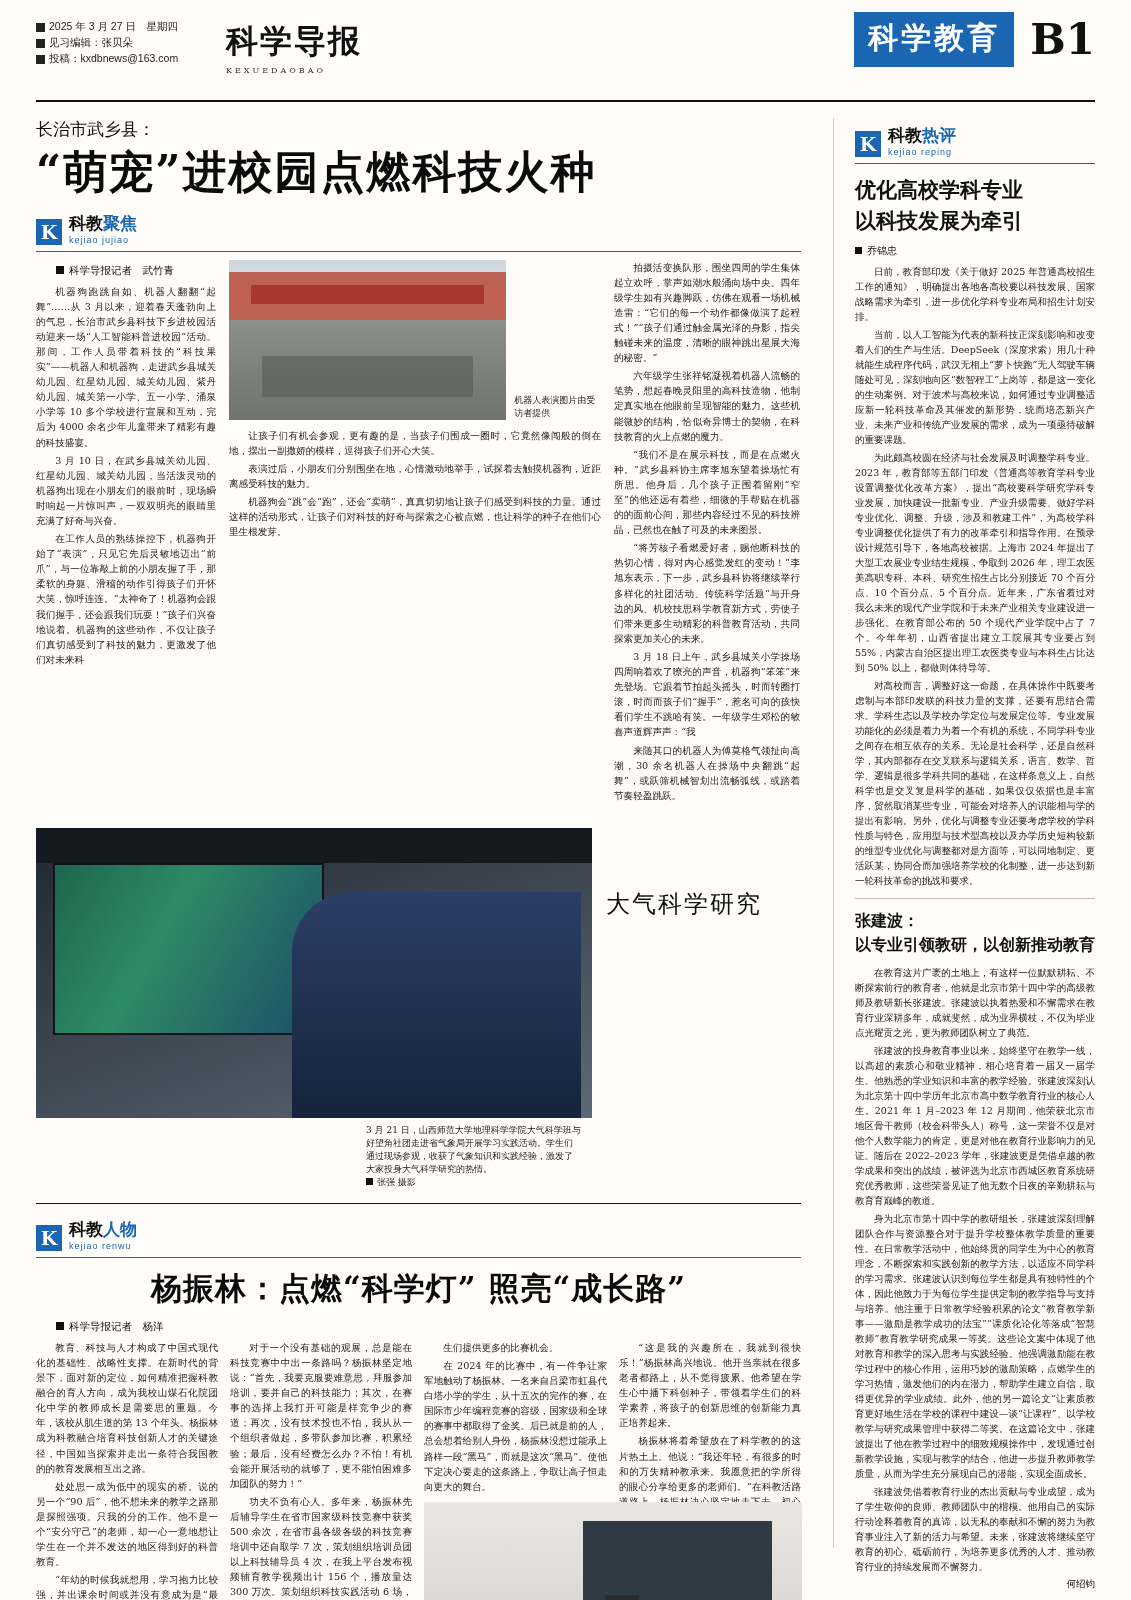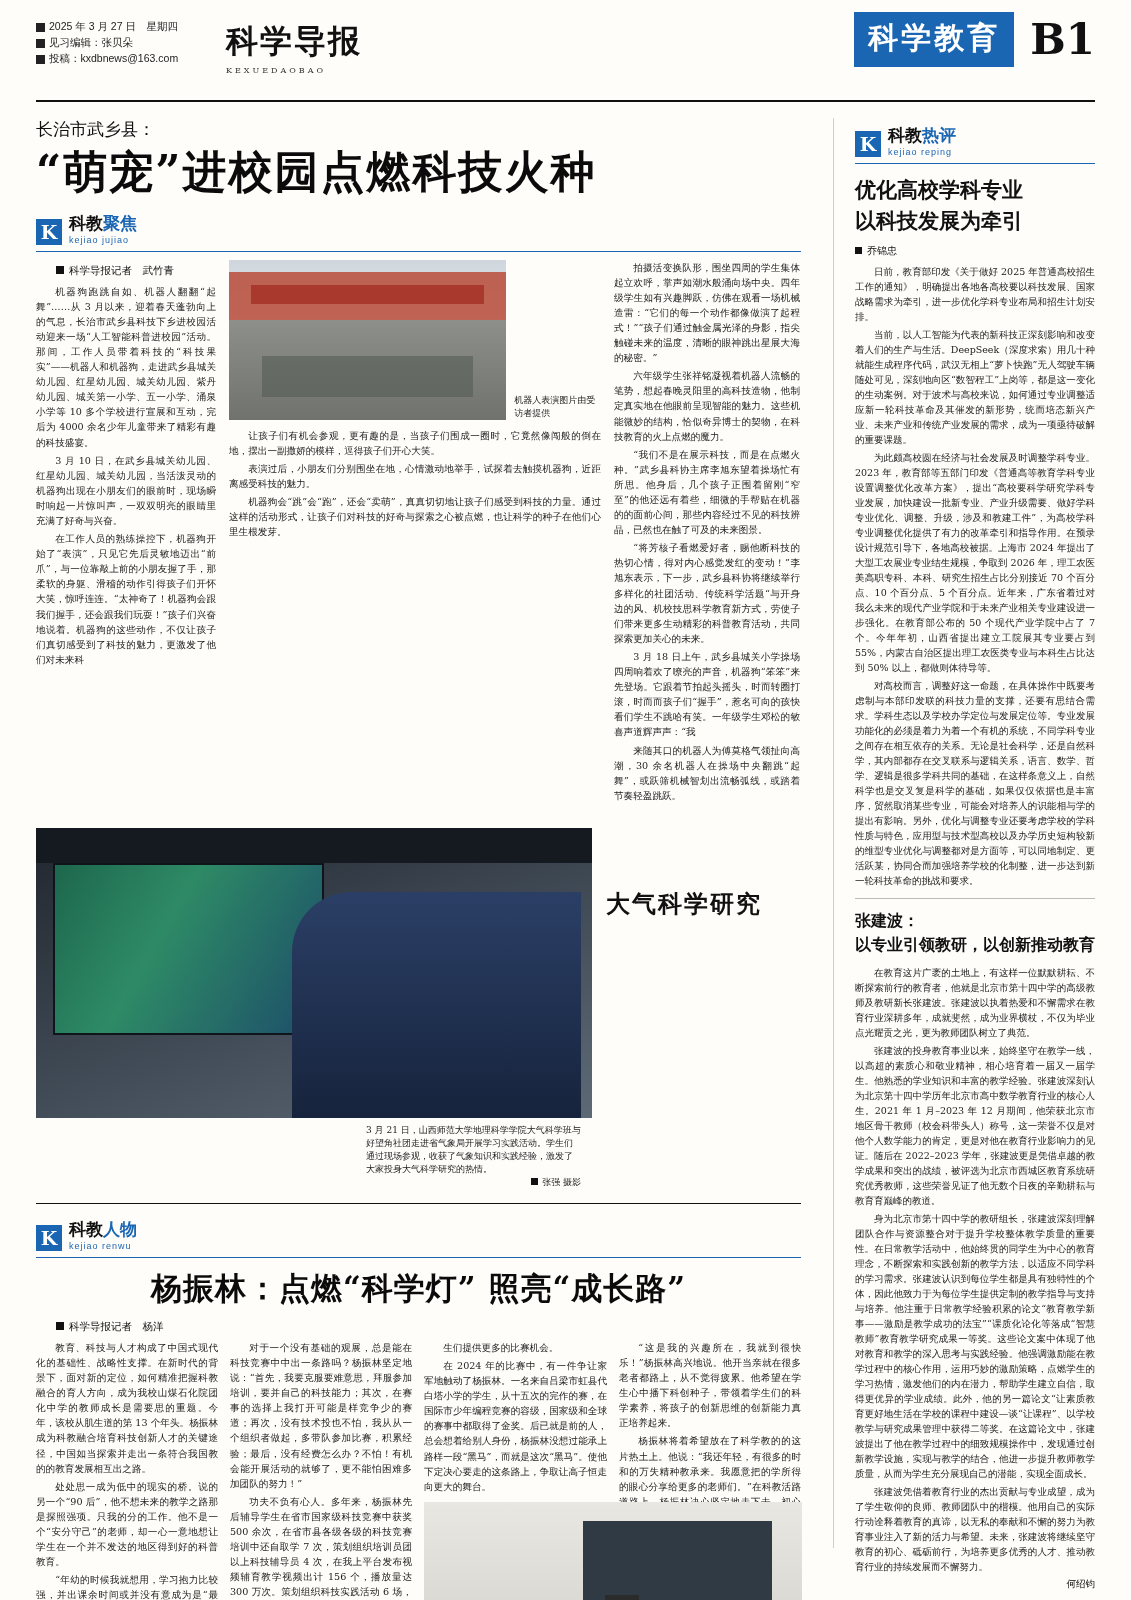--- a/index.html
+++ b/index.html
@@ -39,21 +39,21 @@
   .txt p{margin:0 0 3px;text-indent:2em;}
   
   .photo{background:#c8ccd0;position:relative;overflow:hidden;}
   .cap{font-family:"DejaVu Serif",serif;font-size:9px;line-height:13px;color:#222;}
   .cap .sq{display:inline-block;width:7px;height:7px;background:#111;margin-right:4px;}
   
   .photo-top{width:320px;height:160px;}
   .photo-top-cap{width:100px;font-size:9px;line-height:13px;margin-left:8px;}
   
   .photo-big{width:556px;height:290px;margin-top:10px;}
-  .bigtitle{font-family:"DejaVu Serif",serif;font-weight:bold;font-size:24px;color:#111;letter-spacing:2px;}
+  .bigtitle{font-family:"DejaVu Serif",serif;font-weight:normal;font-size:24px;color:#111;letter-spacing:2px;}
   
   .person-head{font-family:"DejaVu Serif",serif;font-weight:bold;font-size:31px;letter-spacing:1px;color:#0b0b0b;margin:10px 0 10px;text-align:center;}
   .four{display:flex;gap:12px;}
   .four .c{width:183px;}
   
   .r-head{font-family:"DejaVu Serif",serif;font-weight:bold;font-size:21px;line-height:31px;color:#111;}
   .r-auth{font-size:10px;color:#111;margin:8px 0 6px;}
   .r-auth .sq{display:inline-block;width:7px;height:7px;background:#111;margin-right:5px;}
   .r-txt{font-family:"DejaVu Serif",serif;font-size:9.5px;line-height:15px;text-align:justify;color:#1a1a1a;}
   .r-txt p{margin:0 0 3px;text-indent:2em;}
@@ -154,21 +154,21 @@
         <div style="position:absolute;left:0;top:0;width:100%;height:12%;background:#151a20;"></div>
       </div>
       <div style="width:195px;padding-top:70px;">
         <div class="bigtitle">大气科学研究</div>
       </div>
     </div>
     <div style="display:flex;justify-content:flex-start;margin-top:6px;">
       <div style="width:330px;"></div>
       <div class="cap" style="width:215px;">
         <span>3 月 21 日，山西师范大学地理科学学院大气科学班与好望角社团走进省气象局开展学习实践活动。学生们通过现场参观，收获了气象知识和实践经验，激发了大家投身大气科学研究的热情。</span>
-        <div style="text-align:right;"><span class="sq"></span><span>张强 摄影</span></div>
+        <div style=""><span class="sq"></span><span>张强 摄影</span></div>
       </div>
     </div>
 
     <div style="border-top:1.5px solid #111;margin-top:14px;padding-top:8px;">
       <div class="tag">
         <div class="k">K</div>
         <div class="tagwrap">
           <div class="cn"><span>科教</span><span class="em">人物</span></div>
           <div style="font-size:9px;color:#1a66b3;letter-spacing:1px;">kejiao renwu</div>
         </div>

